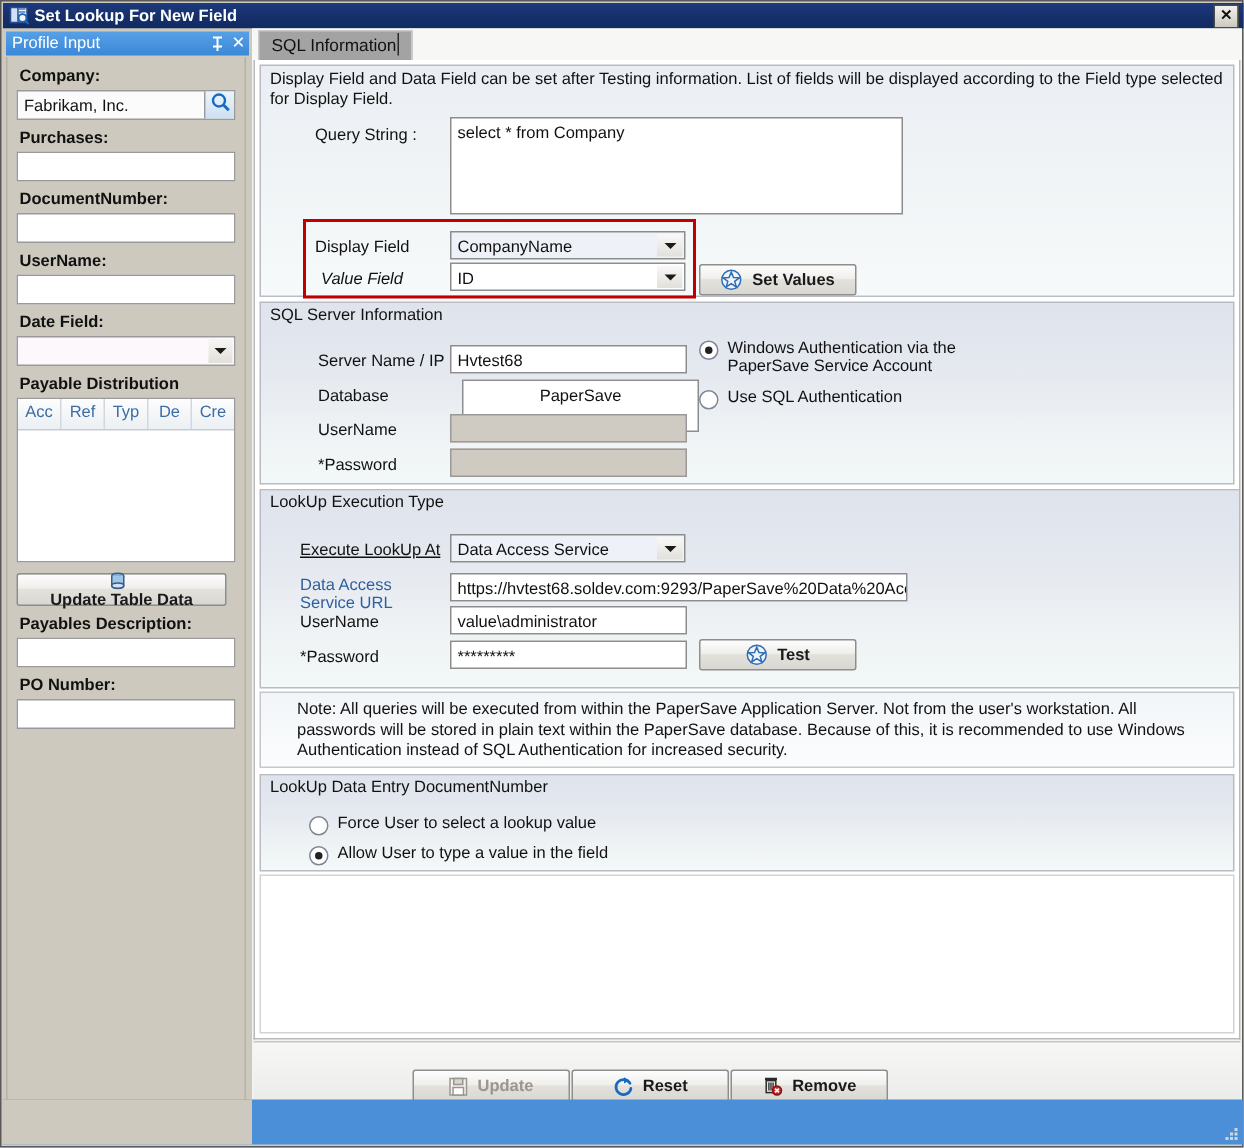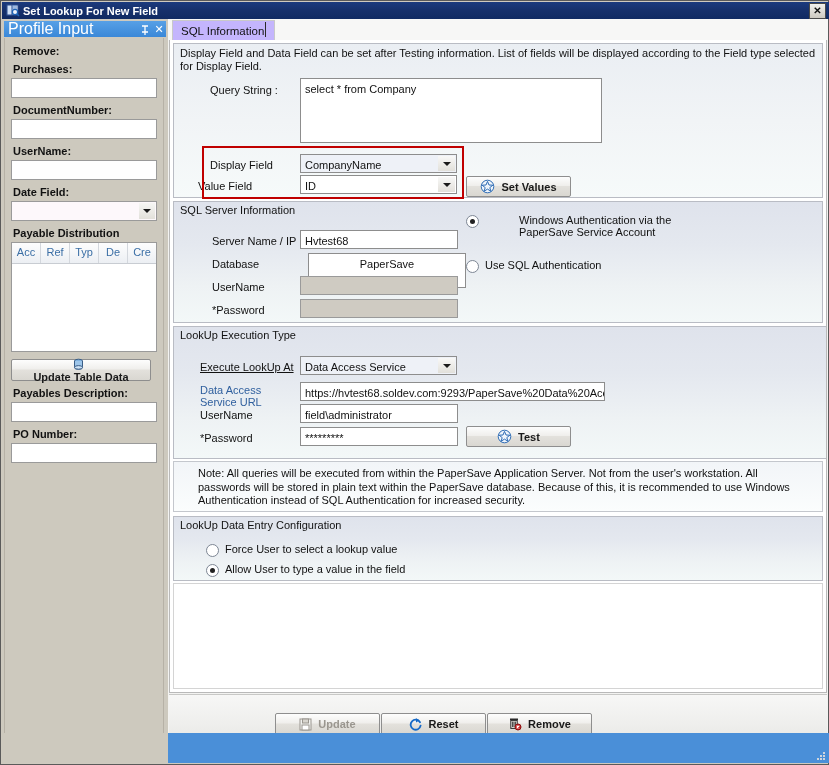--- a/index.html
+++ b/index.html
@@ -46,21 +46,21 @@
     background:#cdc9be;
     box-sizing:border-box;
   }
   .dock-header{
     height:16px;margin:2px 2px 0 2px;
     background:linear-gradient(to bottom,#57a0e6,#3a88d8);
     display:flex;align-items:center;
     box-sizing:border-box;
   }
   .dock-header .dh-title{
-    color:#ffffff;font-size:16px;padding-left:4px;white-space:nowrap;
+    color:#ffffff;font-size:11px;padding-left:4px;white-space:nowrap;
   }
   .dock-header .dh-spacer{flex:1 1 auto;}
   .dock-header .dh-btn{
     color:#ffffff;font-size:11px;width:14px;text-align:center;cursor:pointer;
     line-height:14px;
   }
   .dock-body{
     position:absolute;left:2px;top:19px;width:160px;height:700px;
     background:#cdc9be;
     border:1px solid #b6b1a6;border-top:none;
@@ -132,21 +132,21 @@
   .tabstrip{
     position:absolute;left:0;top:0;width:660px;height:21px;
     background:#f7f7f6;
     box-sizing:border-box;
   }
   .tab{
     position:absolute;left:4px;top:1px;height:20px;
     padding:0 10px 0 8px;
     display:flex;align-items:center;
     font-size:11.5px;color:#111;
-    background:#c4b5fd;
+    background:#a3a3a3;
     border-left:1px solid #c9c9c9;border-top:1px solid #c9c9c9;border-right:1px solid #c9c9c9;
     box-sizing:border-box;
     cursor:pointer;
   }
   .tab-sep{
     position:absolute;left:97px;top:3px;width:1px;height:15px;background:#2a2a2a;
   }
   .tabpage{
     position:absolute;left:1px;top:21px;width:658px;height:653px;
     background:#ffffff;
@@ -265,21 +265,32 @@
       <span class="dh-btn">
         <svg width="10" height="11" viewBox="0 0 10 11" style="vertical-align:middle">
           <path d="M2 1 L8 1 M5 1 L5 7 M2 7 L8 7 M5 7 L5 10" stroke="#ffffff" stroke-width="1.3" fill="none"></path>
         </svg>
       </span>
       <span class="dh-btn">✕</span>
     </div>
 
     <div class="dock-body">
 
-      <div class="fld-label first">Remove:</div>
+      <div class="fld-label first">Company:</div>
+      <div class="txtbox withbtn" style="position:relative;">
+        <span>Fabrikam, Inc.</span>
+        <span class="srch-btn">
+          <span>
+            <svg width="14" height="14" viewBox="0 0 14 14">
+              <circle cx="6" cy="6" r="4" fill="none" stroke="#1569c7" stroke-width="1.6"></circle>
+              <path d="M9 9 L12.5 12.5" stroke="#1569c7" stroke-width="2"></path>
+            </svg>
+          </span>
+        </span>
+      </div>
 
       <div class="fld-label">Purchases:</div>
       <div class="txtbox">
         <span></span>
       </div>
 
       <div class="fld-label">DocumentNumber:</div>
       <div class="txtbox">
         <span></span>
       </div>
@@ -354,21 +365,21 @@
         </div>
 
         <div class="lbl" style="left:36px;top:115px;">Display Field</div>
         <div class="cb" style="left:126px;top:110px;width:157px;height:19px;">
           <span>CompanyName</span>
           <span class="arrow">
               <span class="tri-down"></span>
             </span>
         </div>
 
-        <div class="lbl" style="left:24px;top:136px;">Value Field</div>
+        <div class="lbl" style="left:40px;top:136px;font-style:italic;">Value Field</div>
         <div class="cb" style="left:126px;top:131px;width:157px;height:19px;background:#ffffff;">
           <span>ID</span>
           <span class="arrow">
               <span class="tri-down"></span>
             </span>
         </div>
 
         <div class="btn" style="position:absolute;left:292px;top:132px;width:105px;height:21px;">
           <span class="bicon">
             <svg width="15" height="15" viewBox="0 0 15 15">
@@ -398,21 +409,21 @@
         <div class="lbl" style="left:38px;top:79px;">UserName</div>
         <div class="tb2 gray" style="left:126px;top:74px;width:158px;height:19px;">
           <span></span>
         </div>
 
         <div class="lbl" style="left:38px;top:102px;">*Password</div>
         <div class="tb2 gray" style="left:126px;top:97px;width:158px;height:19px;">
           <span></span>
         </div>
 
-        <div class="radio" style="left:292px;top:12px;width:230px;gap:34px;">
+        <div class="radio" style="left:292px;top:24px;width:230px;">
           <span class="dot on"></span>
           <span class="rlbl" style="width:200px;">Windows Authentication via the PaperSave Service Account</span>
         </div>
 
         <div class="radio" style="left:292px;top:57px;width:230px;">
           <span class="dot"></span>
           <span class="rlbl">Use SQL Authentication</span>
         </div>
       </div>
 
@@ -427,21 +438,21 @@
             </span>
         </div>
 
         <div class="lbl blue" style="left:26px;top:57px;width:95px;line-height:12px;">Data Access Service URL</div>
         <div class="tb2" style="left:126px;top:55px;width:305px;height:19px;">
           <span>https://hvtest68.soldev.com:9293/PaperSave%20Data%20Access%20</span>
         </div>
 
         <div class="lbl" style="left:26px;top:82px;">UserName</div>
         <div class="tb2" style="left:126px;top:77px;width:158px;height:19px;">
-          <span>field\administrator</span>
+          <span>value\administrator</span>
         </div>
 
         <div class="lbl" style="left:26px;top:105px;">*Password</div>
         <div class="tb2" style="left:126px;top:100px;width:158px;height:19px;">
           <span>*********</span>
         </div>
 
         <div class="btn" style="position:absolute;left:292px;top:99px;width:105px;height:21px;">
           <span class="bicon">
             <svg width="15" height="15" viewBox="0 0 15 15">
@@ -449,21 +460,21 @@
               <path d="M7.5 2.4 L9 6 L12.9 6.2 L9.8 8.6 L10.9 12.3 L7.5 10.1 L4.1 12.3 L5.2 8.6 L2.1 6.2 L6 6 Z" fill="none" stroke="#2f6db5" stroke-width="1"></path>
             </svg>
           </span>
           <span>Test</span>
         </div>
       </div>
 
       <div class="notebox" style="left:3px;top:421px;width:650px;height:51px;">Note: All queries will be executed from within the PaperSave Application Server. Not from the user's workstation. All passwords will be stored in plain text within the PaperSave database. Because of this, it is recommended to use Windows Authentication instead of SQL Authentication for increased security.</div>
 
       <div class="gb" style="left:3px;top:476px;width:650px;height:65px;">
-        <div class="gb-title">LookUp Data Entry Configuration</div>
+        <div class="gb-title">LookUp Data Entry DocumentNumber</div>
 
         <div class="radio" style="left:32px;top:26px;">
           <span class="dot"></span>
           <span class="rlbl">Force User to select a lookup value</span>
         </div>
 
         <div class="radio" style="left:32px;top:46px;">
           <span class="dot on"></span>
           <span class="rlbl">Allow User to type a value in the field</span>
         </div>

